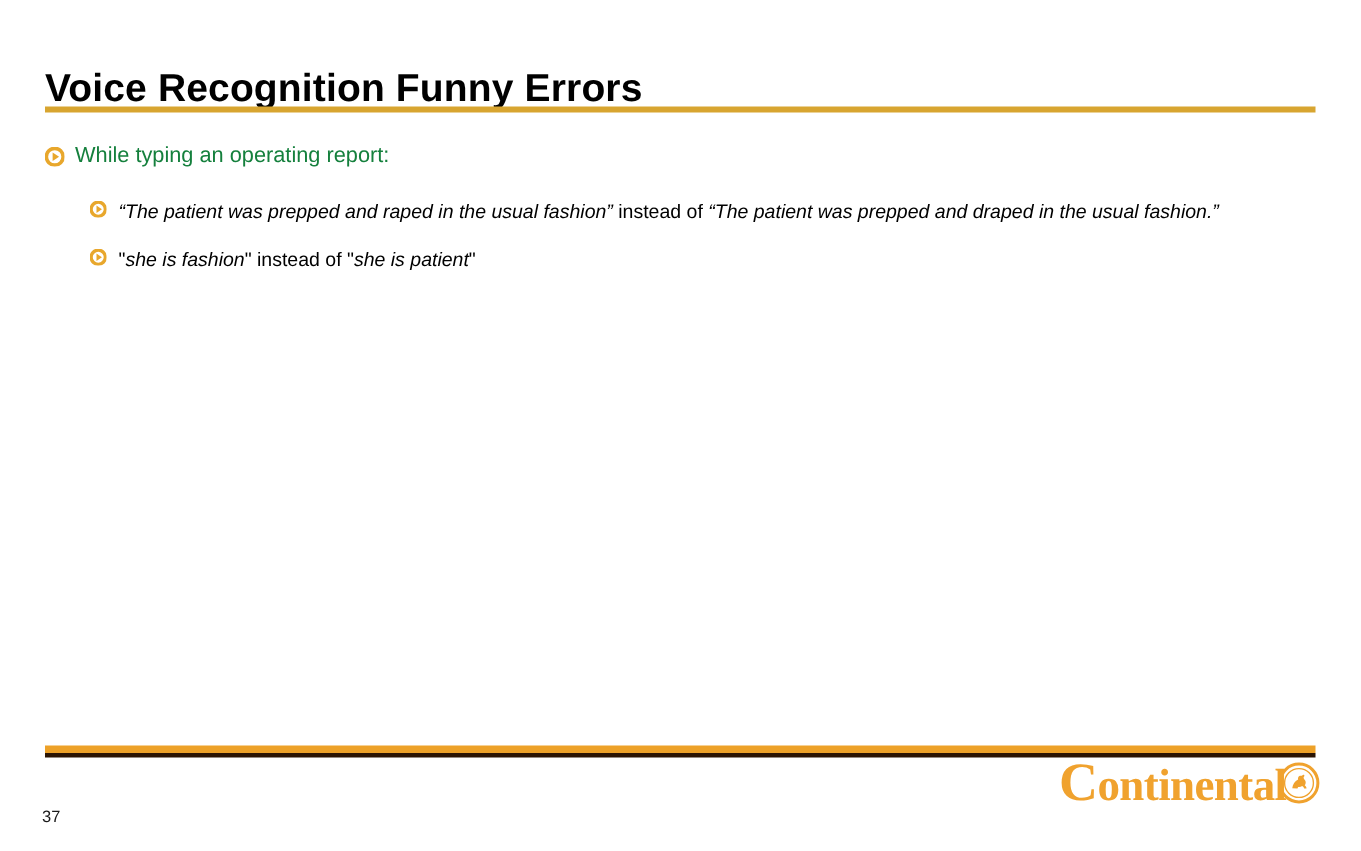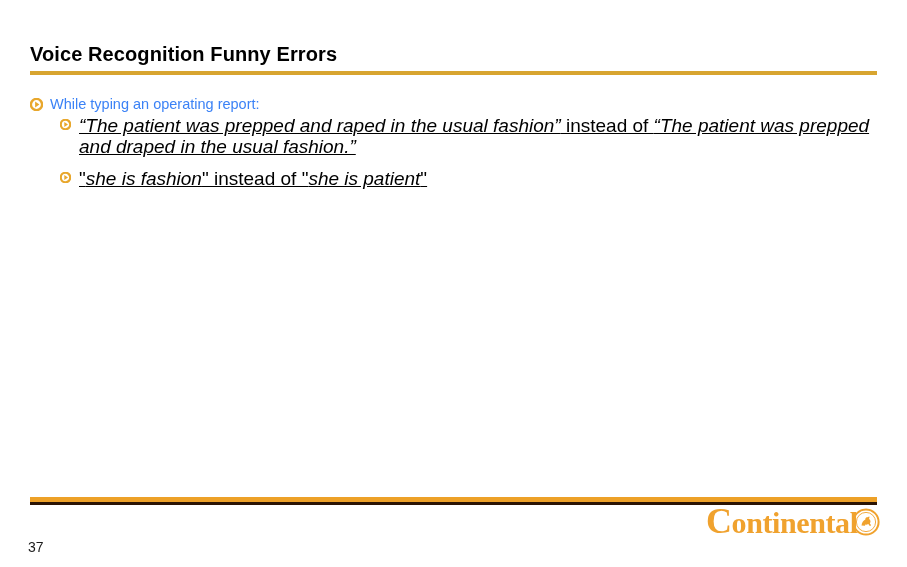--- a/index.html
+++ b/index.html
@@ -20,21 +20,21 @@
     position: absolute;
     inset: 0;
     background: #ffffff;
   }
 
   
   .title {
     position: absolute;
     left: 30px;
     top: 43px;
-    font-size: 20px;
+    font-size: 26px;
     font-weight: bold;
     letter-spacing: 0.1px;
     color: #000000;
     white-space: nowrap;
   }
   .title-rule {
     position: absolute;
     left: 30px;
     top: 71px;
     width: 847px;
@@ -48,33 +48,32 @@
     left: 30px;
     top: 94px;
     width: 850px;
   }
 
   .bullet-l1 {
     position: relative;
     padding-left: 20px;
     font-size: 14.5px;
     line-height: 20px;
-    color: #3b82f6;
-    margin-bottom: 1px;
+    color: #15803d;
+    margin-bottom: 16px;
   }
 
   .bullet-l2 {
     position: relative;
     margin-left: 30px;
     padding-left: 19px;
-    font-size: 19px;
+    font-size: 13px;
     line-height: 21px;
     color: #000000;
     margin-bottom: 11px;
-    text-decoration: underline;
   }
 
   
   .bullet-icon {
     position: absolute;
     left: 0;
     display: inline-block;
   }
   .bullet-l1 > .bullet-icon { top: 4px; }
   .bullet-l2 > .bullet-icon { top: 4px; }
@@ -99,21 +98,21 @@
     top: 502px;
     width: 847px;
     height: 3px;
     background: #2b1403;
   }
 
   .page-number {
     position: absolute;
     left: 28px;
     top: 539px;
-    font-size: 14px;
+    font-size: 11px;
     color: #1a1a1a;
   }
 
   
   .logo {
     position: absolute;
     left: 706px;
     top: 505px;
     width: 176px;
     height: 36px;

